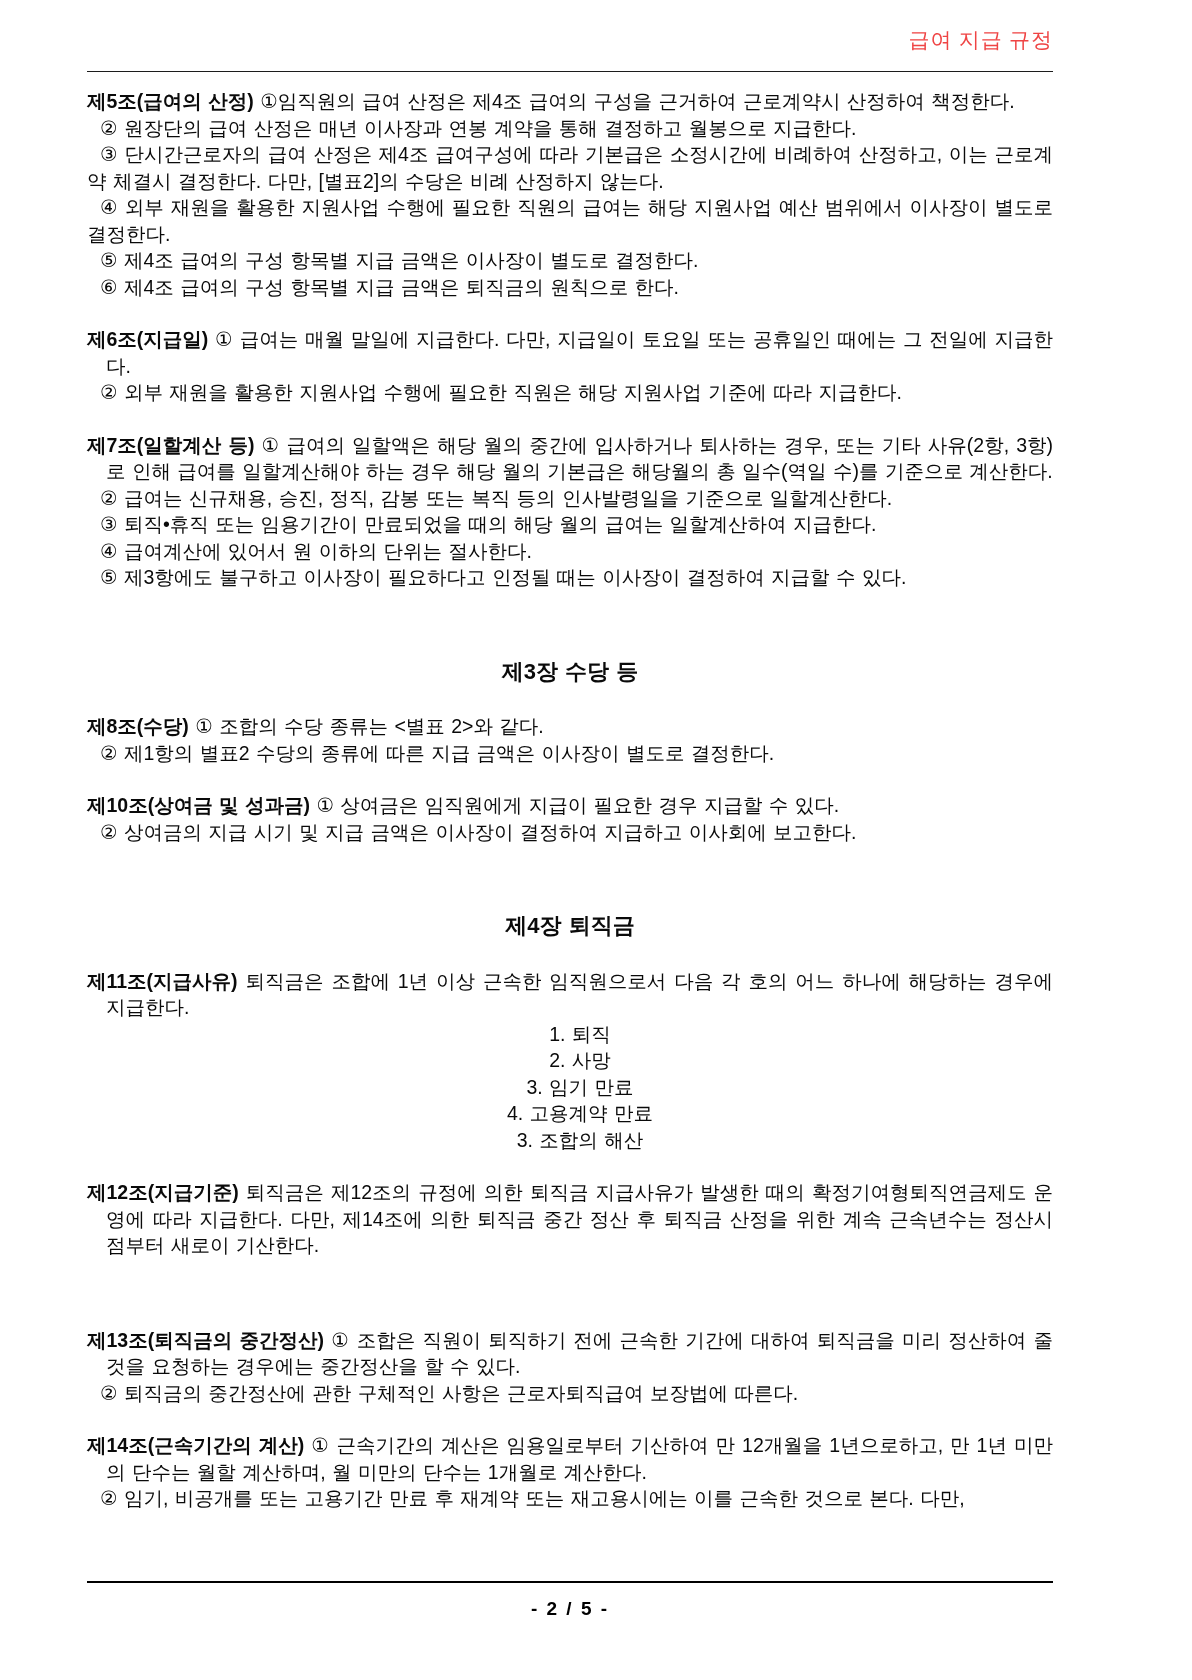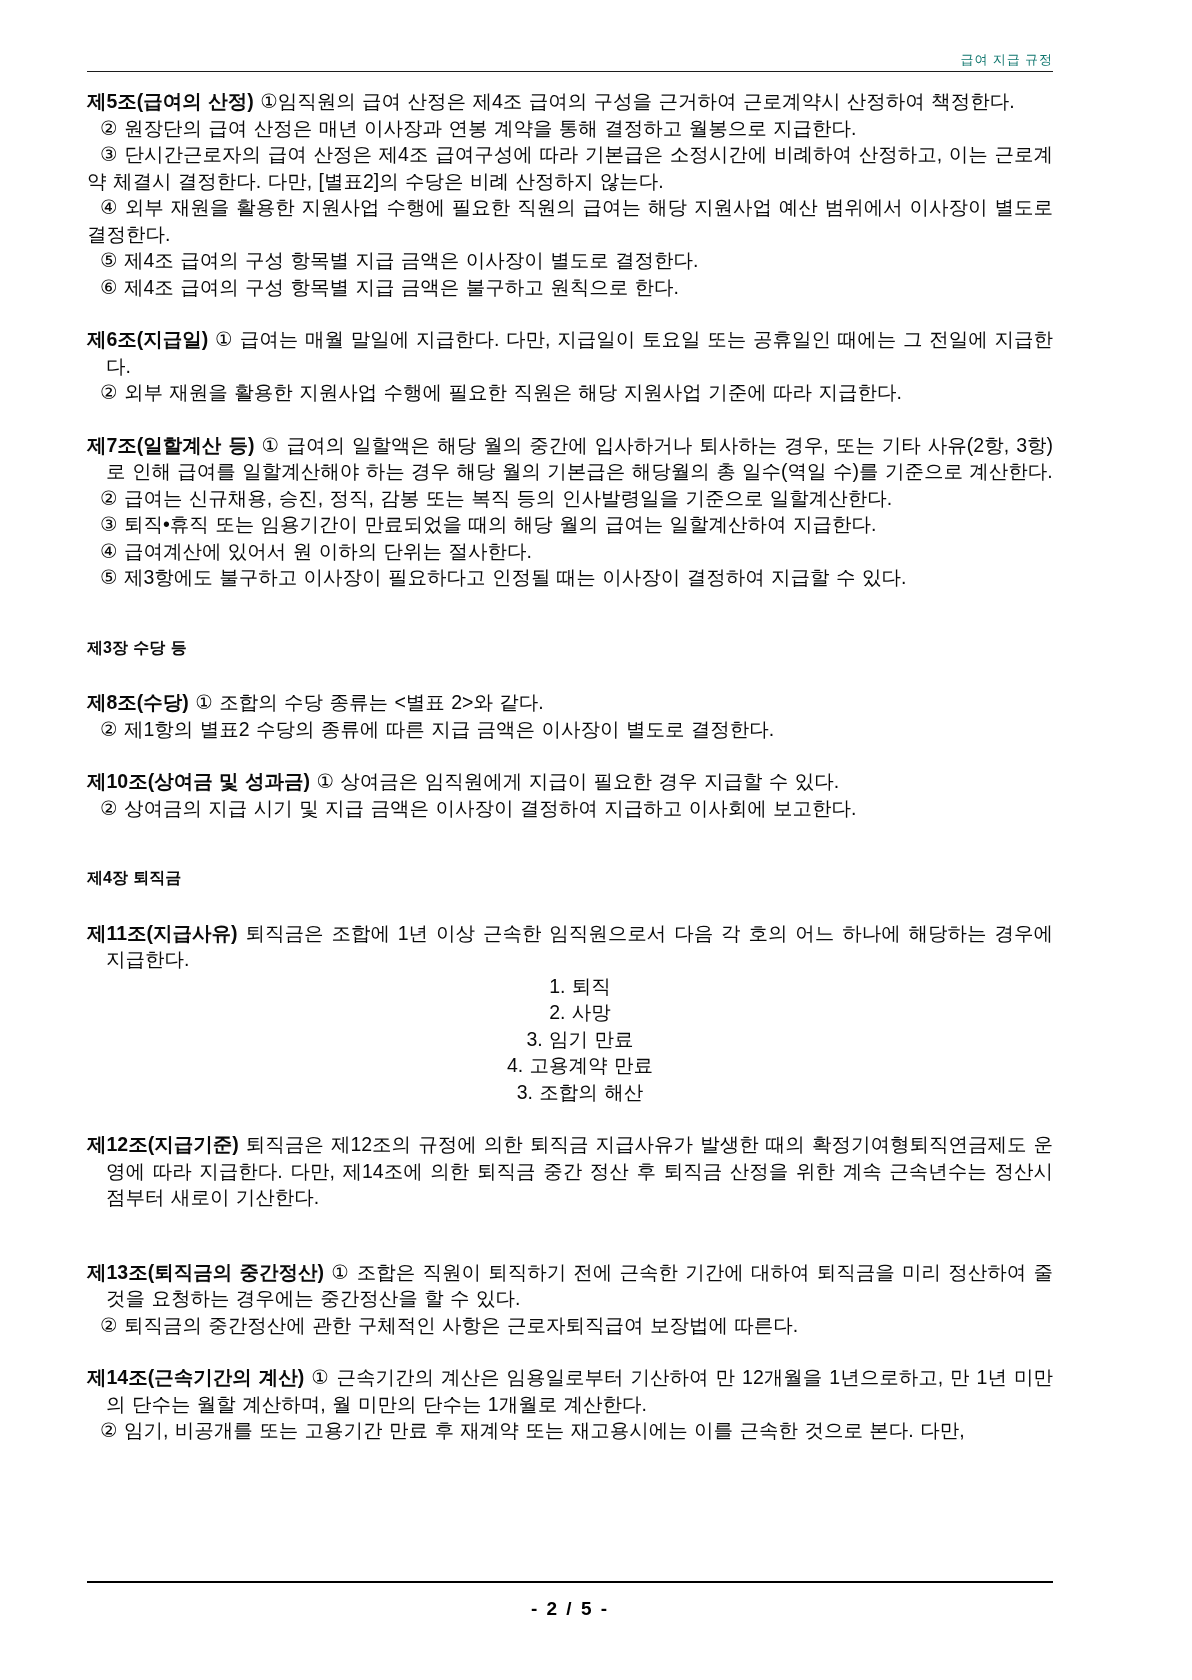--- a/index.html
+++ b/index.html
@@ -10,28 +10,28 @@
   body {
     position: relative;
     width: 1192px;
     height: 1680px;
     overflow: hidden;
     color: #0a0a0a;
     font-family: "Liberation Sans", "DejaVu Sans", sans-serif;
   }
   .page-header {
     position: absolute;
-    top: 48px;
+    top: 28px;
     left: 87px;
     width: 966px;
     text-align: right;
     font-family: "Liberation Serif", "DejaVu Serif", serif;
-    font-size: 13px;
+    font-size: 21px;
     line-height: 24px;
-    color: #0f766e;
+    color: #ef4444;
     letter-spacing: 1px;
   }
   .header-rule {
     position: absolute;
     top: 71px;
     left: 87px;
     width: 966px;
     height: 0;
     border-top: 1.5px solid #1c1c1c;
   }
@@ -57,27 +57,28 @@
     margin-top: 0;
   }
   .doc-body p.sub {
     text-indent: 13px;
   }
   .doc-body p.item {
     margin-left: 20px;
     text-align: center;
   }
   .doc-body p.chapter {
-    margin-top: 44px;
+    margin-top: 68px;
     margin-bottom: 28px;
+    text-align: center;
     font-weight: bold;
-    font-size: 16px;
+    font-size: 22px;
   }
   .doc-body p.xgap {
-    margin-top: 48px;
+    margin-top: 68px;
   }
   .doc-body b {
     font-weight: bold;
   }
   .footer-rule {
     position: absolute;
     top: 1581px;
     left: 87px;
     width: 966px;
     height: 0;
@@ -101,21 +102,21 @@
 <div class="page-header">급여 지급 규정</div>
 
 <div class="header-rule"></div>
 
 <div class="doc-body">
     <p class="article"><b>제5조(급여의 산정)</b> ①임직원의 급여 산정은 제4조 급여의 구성을 근거하여 근로계약시 산정하여 책정한다.</p>
     <p class="sub">② 원장단의 급여 산정은 매년 이사장과 연봉 계약을 통해 결정하고 월봉으로 지급한다.</p>
     <p class="sub">③ 단시간근로자의 급여 산정은 제4조 급여구성에 따라 기본급은 소정시간에 비례하여 산정하고, 이는 근로계약 체결시 결정한다. 다만, [별표2]의 수당은 비례 산정하지 않는다.</p>
     <p class="sub">④ 외부 재원을 활용한 지원사업 수행에 필요한 직원의 급여는 해당 지원사업 예산 범위에서 이사장이 별도로 결정한다.</p>
     <p class="sub">⑤ 제4조 급여의 구성 항목별 지급 금액은 이사장이 별도로 결정한다.</p>
-    <p class="sub">⑥ 제4조 급여의 구성 항목별 지급 금액은 불구하고 원칙으로 한다.</p>
+    <p class="sub">⑥ 제4조 급여의 구성 항목별 지급 금액은 퇴직금의 원칙으로 한다.</p>
     <p class="article"><b>제6조(지급일)</b> ① 급여는 매월 말일에 지급한다. 다만, 지급일이 토요일 또는 공휴일인 때에는 그 전일에 지급한다.</p>
     <p class="sub">② 외부 재원을 활용한 지원사업 수행에 필요한 직원은 해당 지원사업 기준에 따라 지급한다.</p>
     <p class="article"><b>제7조(일할계산 등)</b> ① 급여의 일할액은 해당 월의 중간에 입사하거나 퇴사하는 경우, 또는 기타 사유(2항, 3항)로 인해 급여를 일할계산해야 하는 경우 해당 월의 기본급은 해당월의 총 일수(역일 수)를 기준으로 계산한다.</p>
     <p class="sub">② 급여는 신규채용, 승진, 정직, 감봉 또는 복직 등의 인사발령일을 기준으로 일할계산한다.</p>
     <p class="sub">③ 퇴직•휴직 또는 임용기간이 만료되었을 때의 해당 월의 급여는 일할계산하여 지급한다.</p>
     <p class="sub">④ 급여계산에 있어서 원 이하의 단위는 절사한다.</p>
     <p class="sub">⑤ 제3항에도 불구하고 이사장이 필요하다고 인정될 때는 이사장이 결정하여 지급할 수 있다.</p>
     <p class="chapter">제3장 수당 등</p>
     <p class="article"><b>제8조(수당)</b> ① 조합의 수당 종류는 &lt;별표 2&gt;와 같다.</p>
     <p class="sub">② 제1항의 별표2 수당의 종류에 따른 지급 금액은 이사장이 별도로 결정한다.</p>

